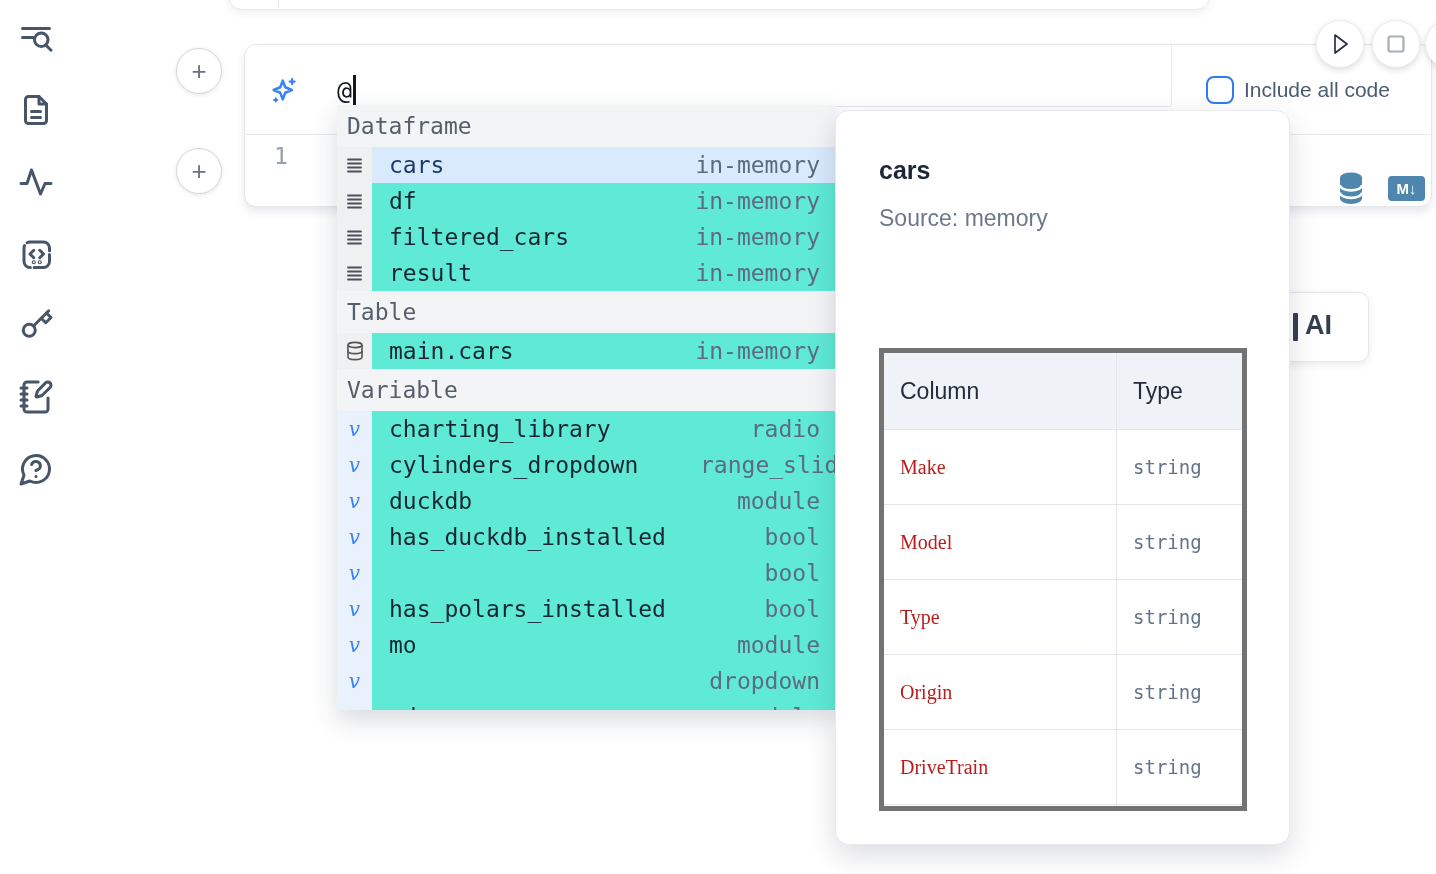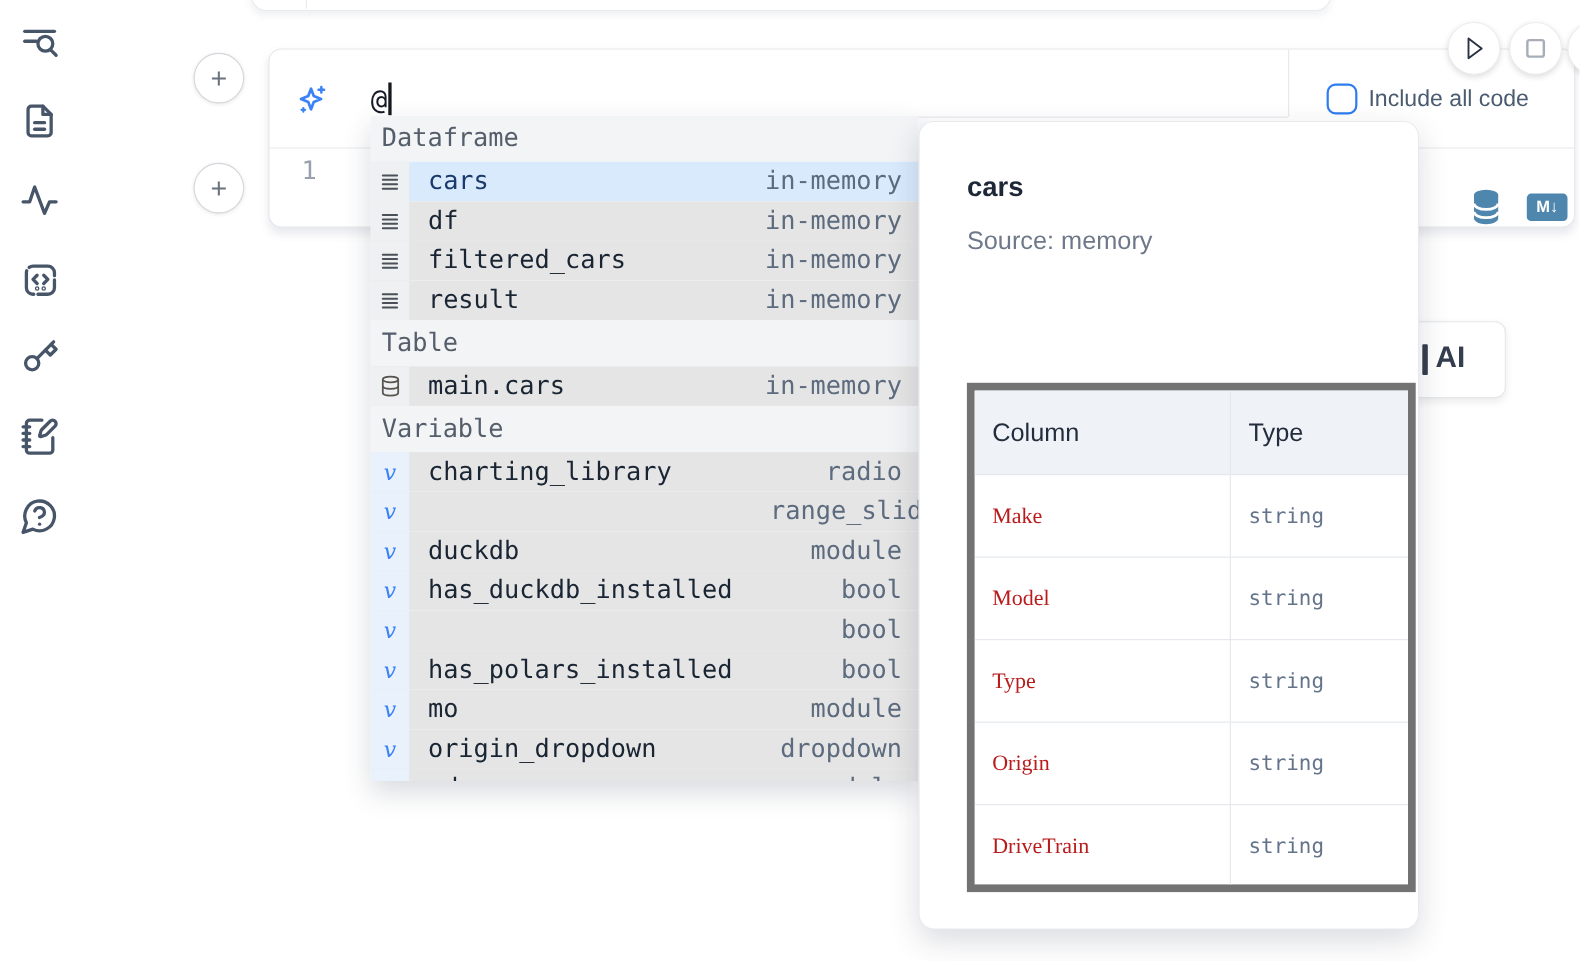--- a/index.html
+++ b/index.html
@@ -48,43 +48,43 @@
   
   .runbtn{width:46px;height:46px;border-radius:50%;background:#fff;border:1px solid #ededee;
     box-shadow:0 2px 6px rgba(0,0,0,.14);z-index:10;display:flex;align-items:center;justify-content:center;}
 
   
   .dropdown{left:337px;top:105px;width:498px;height:605px;background:#fff;z-index:8;
     box-shadow:0 10px 24px rgba(40,50,70,.18);overflow:hidden;
     font-family:"DejaVu Sans Mono",monospace;font-size:23px;}
   .ac-hd{height:42px;display:flex;align-items:center;padding-left:10px;background:#f3f4f6;
     color:#555e6b;}
-  .ac-row{position:relative;display:flex;align-items:center;height:36px;background:#e5e5e5;color:#1a2533;}
+  .ac-row{position:relative;display:flex;align-items:center;height:36px;background:#5eead4;color:#1a2533;}
   .ac-row .gut{width:35px;align-self:stretch;flex:none;display:flex;align-items:center;
     justify-content:center;background:#eef0f2;}
   .ac-row.var .gut{background:#e8f1fc;}
   .ac-row .nm{margin-left:17px;white-space:pre;}
   .ac-row .ty{position:absolute;right:15px;color:#5d6b7e;white-space:pre;}
   .ac-row .ty.overflow{right:auto;left:363px;}
   .ac-row.sel{background:#d8eafc;}
   .ac-row.sel .nm{color:#1b3a6b;}
   .vsym{font-family:"DejaVu Serif",serif;font-style:italic;font-size:20px;color:#3b82f6;}
   .lines-ic svg{width:19px;height:19px;stroke:#4a5158;stroke-width:1.8;stroke-linecap:round;}
   .tdb-ic svg{width:18px;height:20px;stroke:#57534e;stroke-width:1.6;fill:none;}
 
   
   .panel{left:835px;top:110px;width:455px;height:735px;background:#fff;border:1px solid #e8eaee;
     border-radius:14px;box-shadow:0 10px 28px rgba(30,40,60,.16);z-index:9;box-sizing:border-box;}
   .pv-title{position:absolute;left:43px;top:45px;font-size:25px;font-weight:bold;color:#1d2737;}
   .pv-src{position:absolute;left:43px;top:94px;font-size:23px;color:#6d7889;}
   .pv-badge{position:absolute;left:43px;top:147px;width:368px;height:47px;background:#f1f5f9;
     border-radius:7px;display:flex;align-items:center;padding-left:15px;box-sizing:border-box;
     font-size:21px;color:#27313f;}
-  .pv-table{position:absolute;left:43px;top:237px;width:408px;height:463px;overflow:hidden;
-    border:7px solid #737373;box-sizing:border-box;}
+  .pv-table{position:absolute;left:43px;top:237px;width:368px;height:463px;overflow:hidden;
+    border:5px solid #737373;box-sizing:border-box;}
   .pv-hrow{height:76px;background:#eff3f8;display:flex;font-size:23px;color:#242d3d;}
   .pv-row{height:74px;border-top:1px solid #e3e7ec;display:flex;}
   .pc1{width:233px;flex:none;padding-left:16px;display:flex;align-items:center;
     border-right:1px solid #e3e7ec;box-sizing:border-box;}
   .pc2{flex:1;padding-left:16px;display:flex;align-items:center;}
   .pv-row .pc1{font-family:Liberation Serif, serif;font-size:20px;color:#b91c1c;}
   .pv-row .pc2{font-family:"DejaVu Sans Mono",monospace;font-size:19px;color:#64748b;}
 
   
   .ai-btn{left:1240px;top:292px;width:127px;height:68px;background:#fff;border:1px solid #e5e7eb;
@@ -269,20 +269,21 @@
       <span class="gut">
           <span class="vsym">v</span>
         </span>
       <span class="nm">charting_library</span>
       <span class="ty">radio</span>
     </div>
     <div class="ac-row var">
       <span class="gut">
           <span class="vsym">v</span>
         </span>
+      <span class="nm">cylinders_dropdown</span>
       <span class="ty overflow">range_slider</span>
     </div>
     <div class="ac-row var">
       <span class="gut">
           <span class="vsym">v</span>
         </span>
       <span class="nm">duckdb</span>
       <span class="ty">module</span>
     </div>
     <div class="ac-row var">
@@ -309,21 +310,20 @@
       <span class="gut">
           <span class="vsym">v</span>
         </span>
       <span class="nm">mo</span>
       <span class="ty">module</span>
     </div>
     <div class="ac-row var">
       <span class="gut">
           <span class="vsym">v</span>
         </span>
-      <span class="nm">origin_dropdown</span>
       <span class="ty">dropdown</span>
     </div>
     <div class="ac-row var">
       <span class="gut"></span>
       <span class="nm">pd</span>
       <span class="ty">module</span>
     </div>
   </div>
 
   <div class="abs ai-btn">

